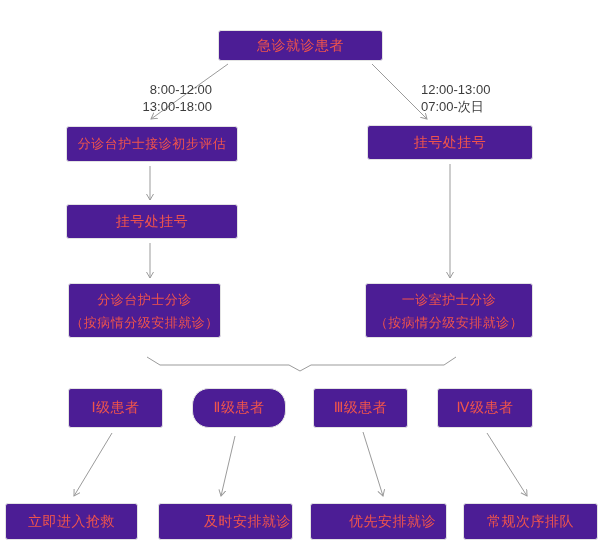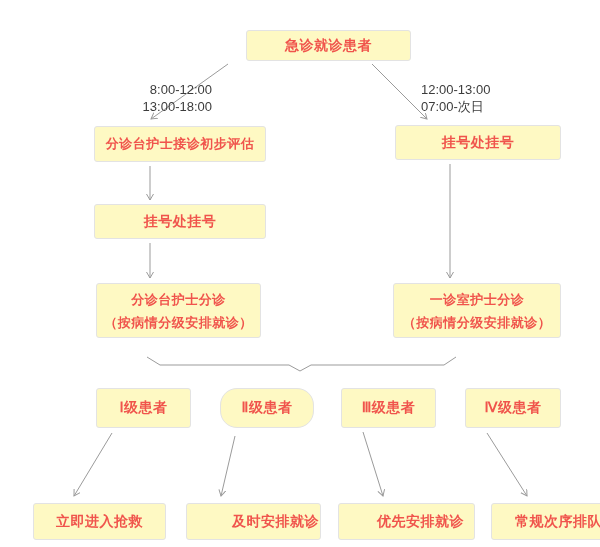--- a/index.html
+++ b/index.html
@@ -11,52 +11,51 @@
   .stage {
     position: relative;
     width: 600px;
     height: 547px;
     background: #ffffff;
     overflow: hidden;
   }
   .box {
     position: absolute;
     box-sizing: border-box;
-    background: #fef9c3;
+    background: #4c1d95;
     border: 1px solid #e3e3e3;
     border-radius: 3px;
     color: #f0544c;
-    font-weight: bold;
+    font-weight: normal;
     font-size: 14px;
     display: flex;
     align-items: center;
     justify-content: center;
     text-align: center;
     letter-spacing: 0.5px;
-    margin-left: 28px;
   }
   .box.two-line {
     flex-direction: column;
     justify-content: center;
     font-size: 13px;
     line-height: 23px;
   }
   .sched {
     position: absolute;
     color: #3c3c3c;
     font-size: 13px;
     line-height: 17px;
     font-weight: normal;
   }
   
   .n-top      { left: 218px; top: 30px;  width: 165px; height: 31px; }
   .n-left1    { left: 66px;  top: 126px; width: 172px; height: 36px; font-size: 13px; }
   .n-right1   { left: 367px; top: 125px; width: 166px; height: 35px; }
   .n-left2    { left: 66px;  top: 204px; width: 172px; height: 35px; }
-  .n-left3    { left: 68px;  top: 283px; width: 165px; height: 55px; }
+  .n-left3    { left: 68px;  top: 283px; width: 153px; height: 55px; }
   .n-right2   { left: 365px; top: 283px; width: 168px; height: 55px; }
   .n-lvl1     { left: 68px;  top: 388px; width: 95px;  height: 40px; }
   .n-lvl2     { left: 192px; top: 388px; width: 94px;  height: 40px; border-radius: 17px; }
   .n-lvl3     { left: 313px; top: 388px; width: 95px;  height: 40px; }
   .n-lvl4     { left: 437px; top: 388px; width: 96px;  height: 40px; }
   .n-act1     { left: 5px;   top: 503px; width: 133px; height: 37px; }
   .n-act2     { left: 158px; top: 503px; width: 135px; height: 37px; padding-left: 44px; }
   .n-act3     { left: 310px; top: 503px; width: 137px; height: 37px; padding-left: 28px; }
   .n-act4     { left: 463px; top: 503px; width: 135px; height: 37px; }
   .sched-left  { left: 128px; top: 81px;  width: 84px; text-align: right; }

